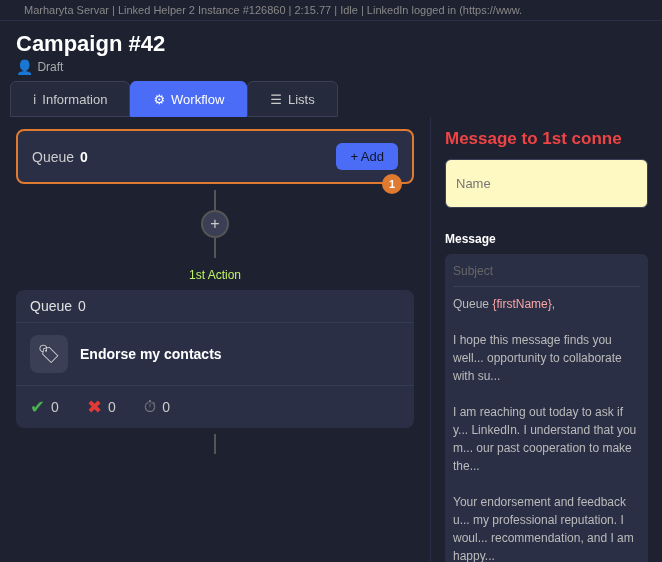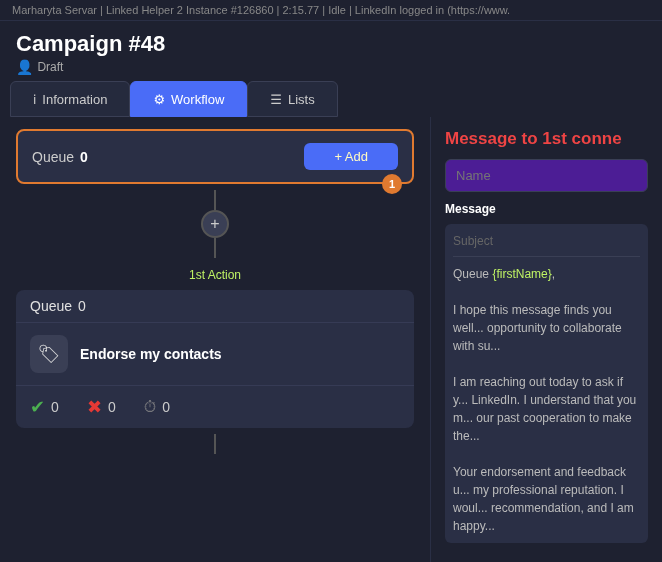--- a/index.html
+++ b/index.html
@@ -8,21 +8,21 @@
       color: #e0e0e0;
       font-family: -apple-system, BlinkMacSystemFont, 'Segoe UI', sans-serif;
       font-size: 14px;
       width: 662px;
       height: 562px;
       overflow: hidden;
     }
 
     .top-bar {
       background-color: #1e2130;
-      padding: 4px 12px;
+      padding: 4px 24px;
       font-size: 11px;
       color: #888;
       border-bottom: 1px solid #2a2f45;
       white-space: nowrap;
       overflow: hidden;
       text-overflow: ellipsis;
     }
 
     .header {
       padding: 10px 16px 6px 16px;
@@ -111,24 +111,24 @@
       gap: 6px;
     }
 
     .queue-count {
       font-weight: 600;
       color: #fff;
     }
 
     .add-button {
       background-color: #4a6cf7;
-      color: #fef9c3;
+      color: #0f172a;
       border: none;
       border-radius: 6px;
-      padding: 6px 30px;
+      padding: 6px 14px;
       font-size: 13px;
       cursor: pointer;
       display: flex;
       align-items: center;
       gap: 4px;
       font-weight: 500;
     }
 
     .badge-1 {
       position: absolute;
@@ -260,28 +260,28 @@
     }
 
     .right-title {
       font-size: 17px;
       font-weight: 600;
       color: #ef4444;
       margin-bottom: 10px;
     }
 
     .input-field {
-      background-color: #4c1d95;
+      background-color: #fef9c3;
       border: 1px solid #3a3f55;
       border-radius: 6px;
-      padding: 8px 10px;
+      padding: 16px 10px;
       color: #888;
       font-size: 13px;
       width: 100%;
-      margin-bottom: 10px;
+      margin-bottom: 24px;
     }
 
     .message-label {
       font-size: 12px;
       font-weight: 600;
       color: #fff;
       margin-bottom: 8px;
     }
 
     .message-box {
@@ -294,32 +294,32 @@
     }
 
     .message-subject {
       color: #666;
       margin-bottom: 8px;
       padding-bottom: 6px;
       border-bottom: 1px solid #3a3f55;
     }
 
     .highlight {
-      color: #bef264;
+      color: #fca5a5;
     }
   </style>
 </head>
 <body>
 
 <div class="top-bar">
   <span>Marharyta Servar | Linked Helper 2 Instance #126860 | 2:15.77 | Idle | LinkedIn logged in (https://www.</span>
 </div>
 
 <div class="header">
-  <div class="campaign-title">Campaign #48</div>
+  <div class="campaign-title">Campaign #42</div>
   <div class="draft-badge">
     <span class="draft-icon">👤</span>
     <span>Draft</span>
   </div>
 </div>
 
 <div class="tabs">
   <div class="tab">
     <span>ℹ</span>
     <span>Information</span>

